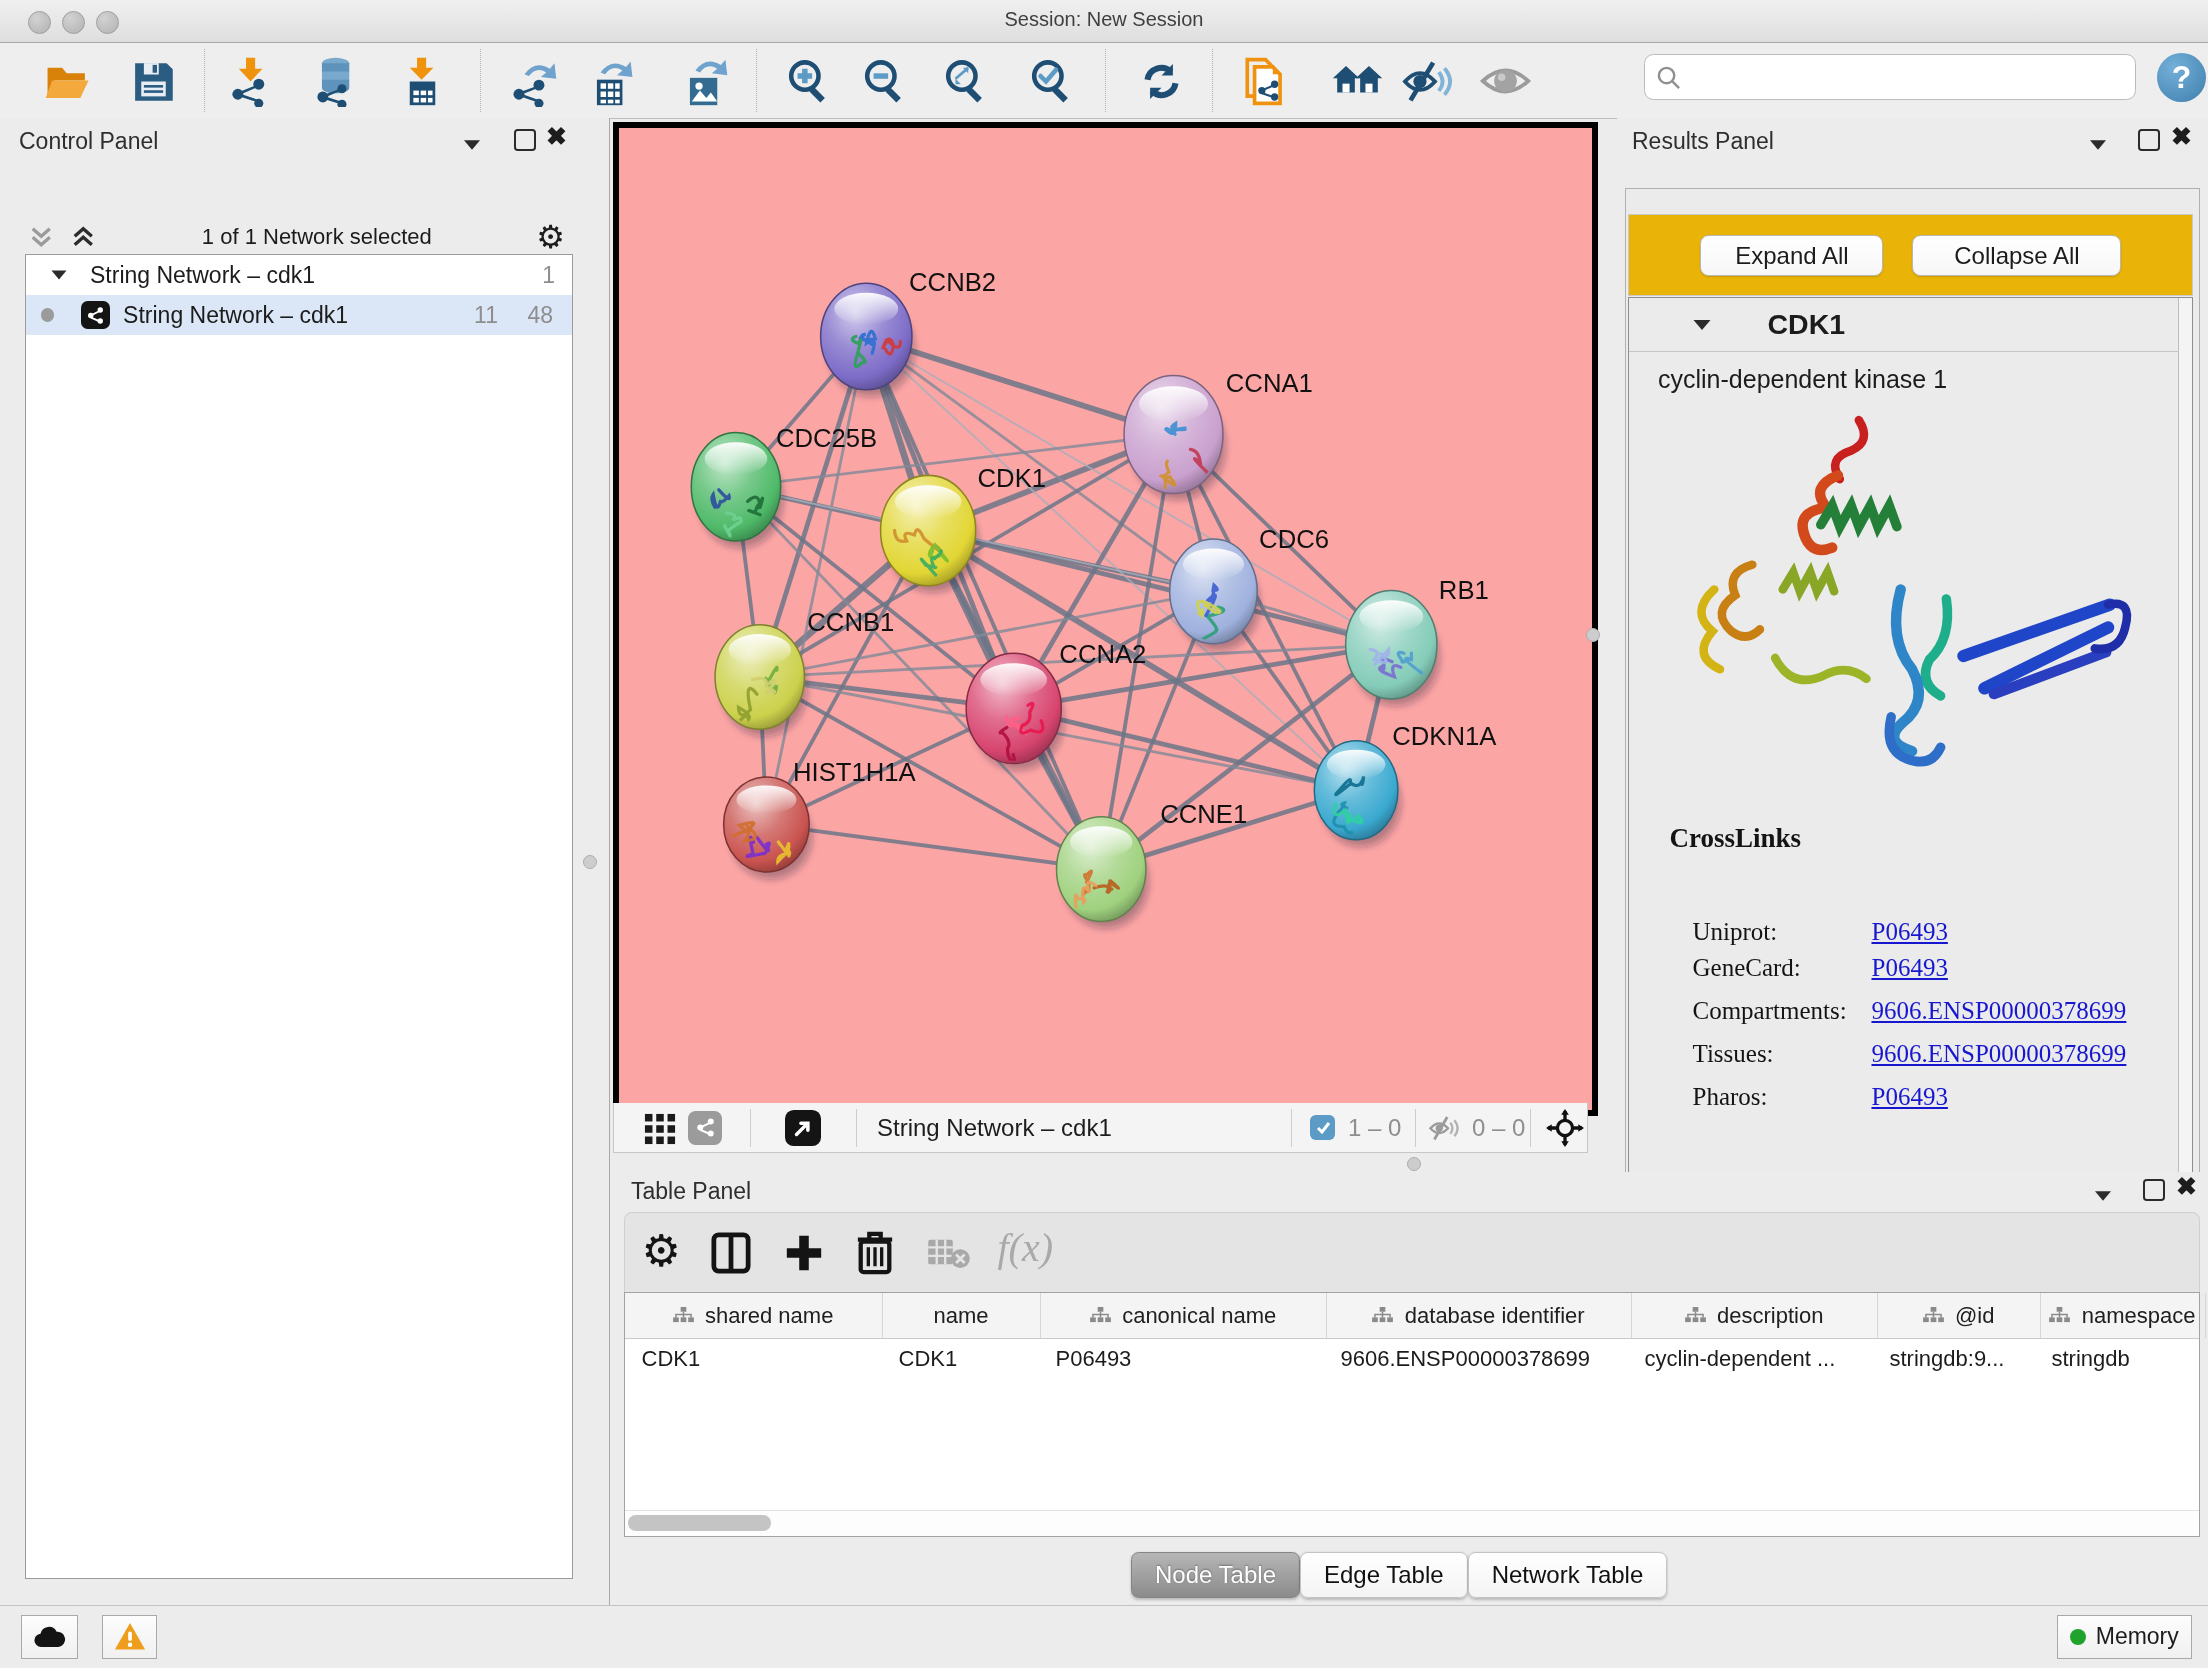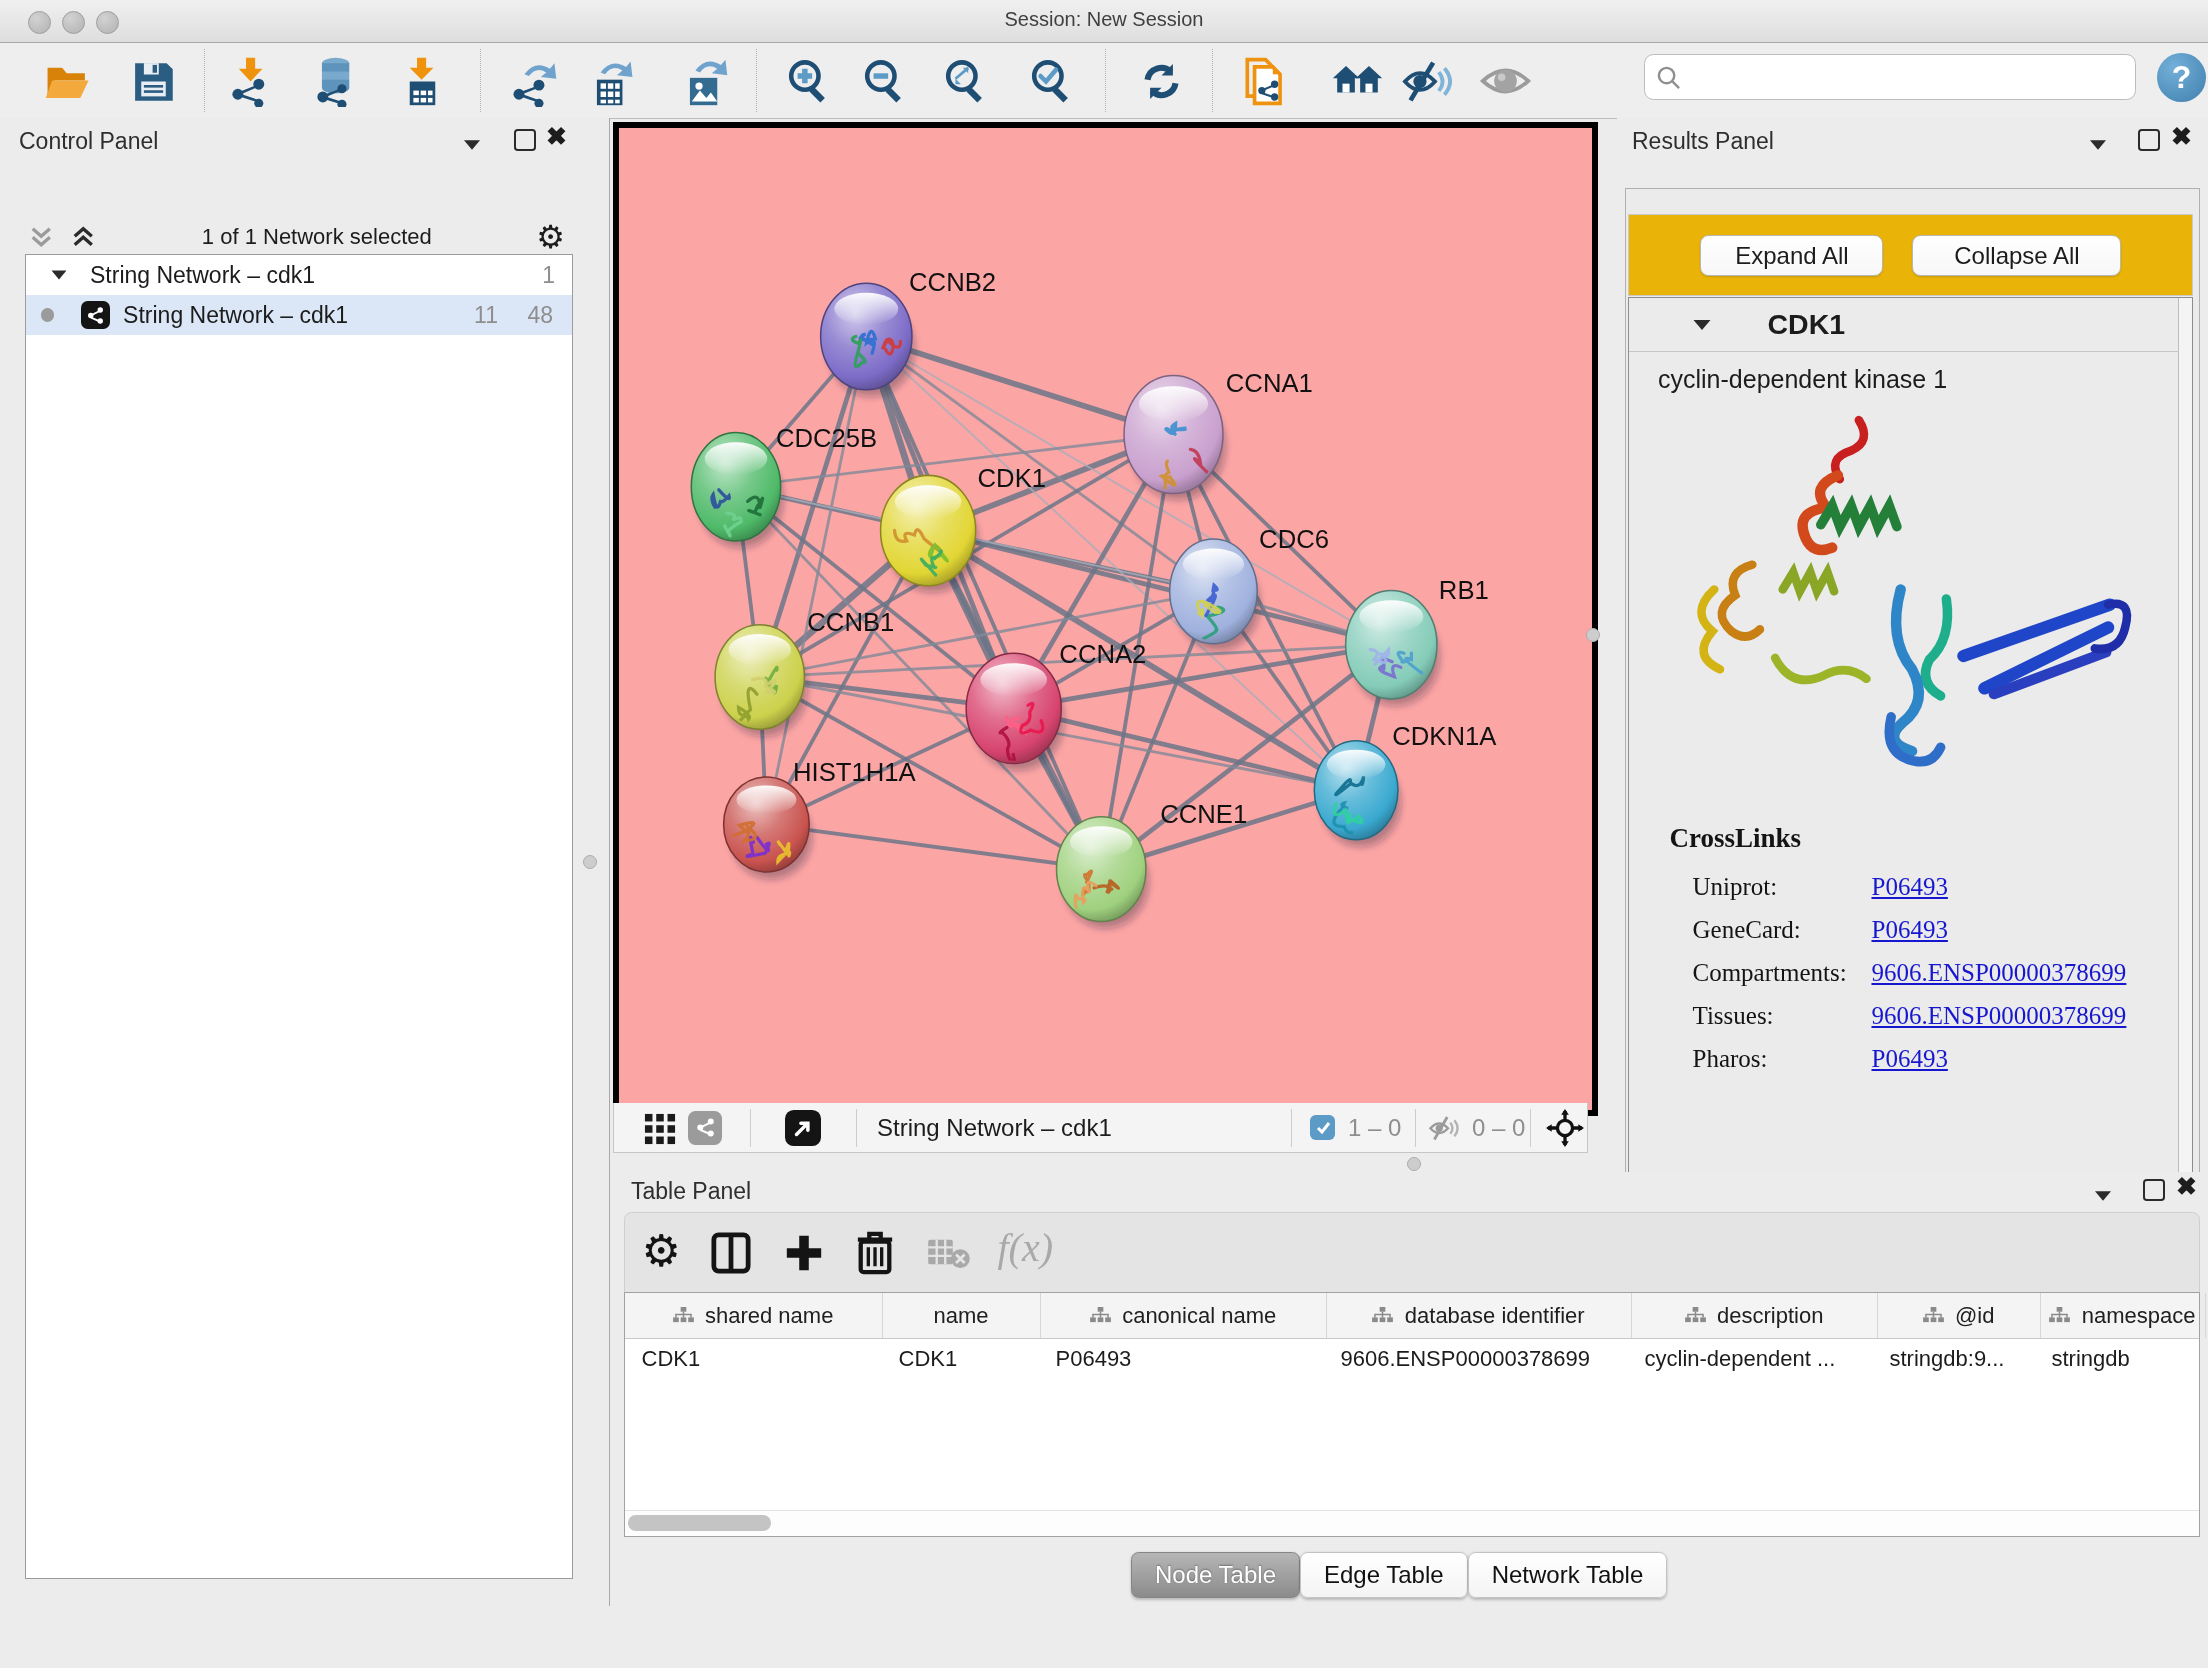--- a/index.html
+++ b/index.html
@@ -699,21 +699,21 @@
             <path d="M252 196 q-14 52 12 84 q18 34 -10 56 q-22 20 10 30" stroke="#2e86c8" stroke-width="11" fill="none" stroke-linecap="round"></path>
             <path d="M242 330 q-8 34 16 44 q26 10 36 -12" stroke="#2e6ec8" stroke-width="10" fill="none" stroke-linecap="round"></path>
             <path d="M318 266 L472 212" stroke="#1f46c8" stroke-width="13" fill="none" stroke-linecap="round"></path>
             <path d="M470 236 L340 300" stroke="#1f46c8" stroke-width="13" fill="none" stroke-linecap="round"></path>
             <path d="M350 306 L468 262" stroke="#2a3ec0" stroke-width="11" fill="none" stroke-linecap="round"></path>
             <path d="M470 212 q26 -6 18 24 q-6 26 -32 22" stroke="#1f2ea8" stroke-width="9" fill="none" stroke-linecap="round"></path>
           </svg>
 
         <div class="abs xl" style="left:40px;top:525px;font-weight:bold;font-size:27px">CrossLinks</div>
         <div id="crosslinks" class="abs" style="left:0;top:567px;width:533px">
-            <div class="xl" style="display: flex; height: 43px; align-items: center;">
+            <div class="xl" style="display: flex; height: 43px; align-items: flex-end; margin-top: 38px;">
               <span style="margin-left: 63px; width: 179px;">Uniprot:</span>
               <a href="#">P06493</a>
             </div>
             <div class="xl" style="display: flex; height: 43px; align-items: center;">
               <span style="margin-left: 63px; width: 179px;">GeneCard:</span>
               <a href="#">P06493</a>
             </div>
             <div class="xl" style="display: flex; height: 43px; align-items: center;">
               <span style="margin-left: 63px; width: 179px;">Compartments:</span>
               <a href="#">9606.ENSP00000378699</a>
@@ -876,14 +876,32 @@
         </div>
     </div>
 
     <div class="abs" style="left:518px;top:380px;display:flex">
       <div class="tab sel" style="height:44px">Node Table</div>
       <div class="tab" style="height:44px">Edge Table</div>
       <div class="tab" style="height:44px">Network Table</div>
     </div>
   </div>
 
+  <div class="abs statusbar">
+    <div class="sbtn" style="left:21px;width:55px">
+      <svg width="34" height="25" viewBox="0 0 36 26">
+        <path d="M9 24a7 7 0 0 1-1-14 9 9 0 0 1 17-2 6.5 6.5 0 0 1 2 16z" fill="#141414"></path>
+        </svg>
+    </div>
+    <div class="sbtn" style="left:102px;width:53px">
+      <svg width="32" height="28.5" viewBox="0 0 34 30">
+        <path d="M17 1l16 28H1z" fill="#ef9d1c"></path>
+          <rect x="15" y="10" width="4" height="10" rx="2" fill="#fff"></rect>
+        <circle cx="17" cy="24" r="2.4" fill="#fff"></circle>
+        </svg>
+    </div>
+    <div class="sbtn" style="left:2057px;width:133px;gap:9.5px;font-size:23px">
+      <span style="width:16px;height:16px;border-radius:50%;background:#1fa32c;display:inline-block"></span>
+      <span>Memory</span>
+    </div>
+  </div>
 </div>
 
 
 </body></html>

